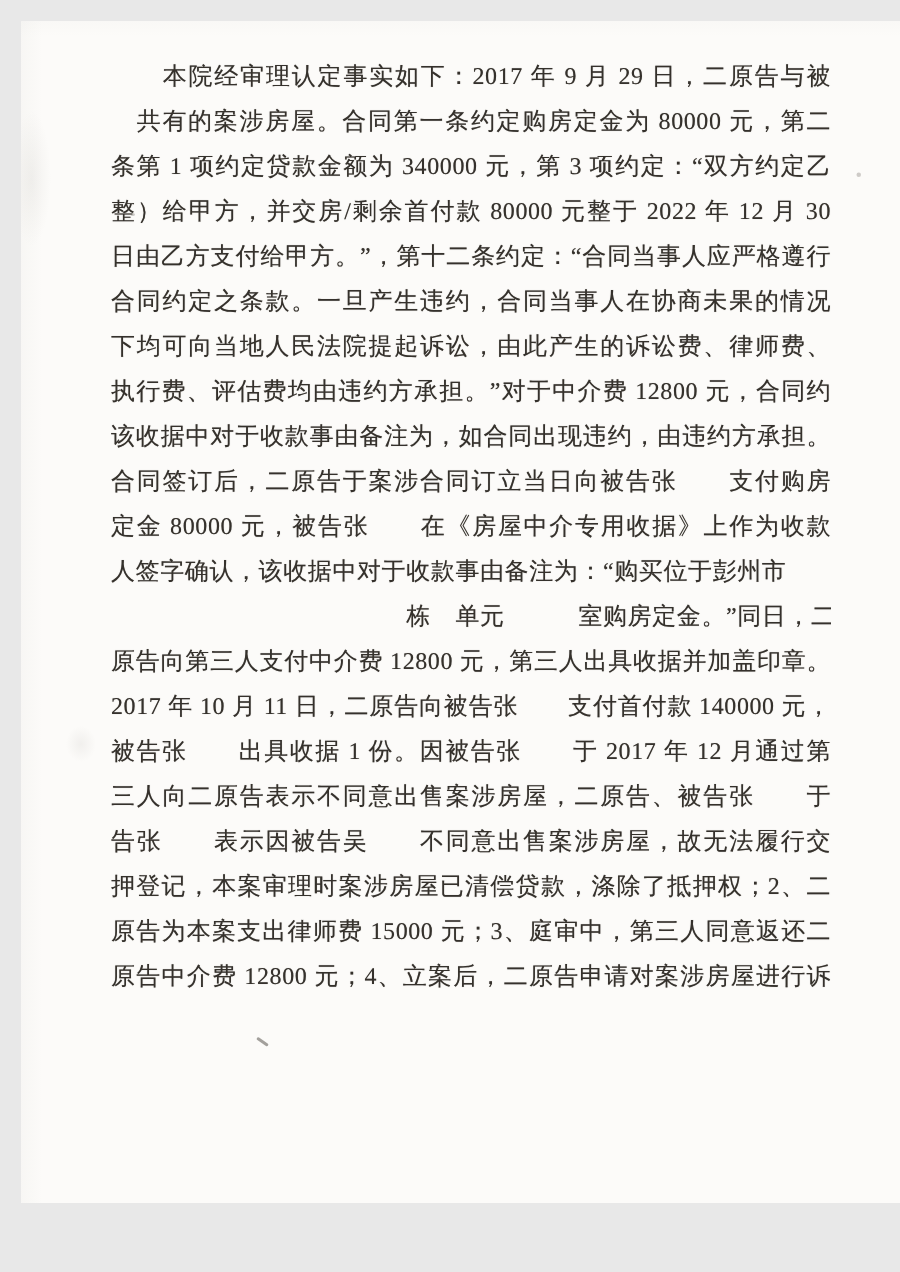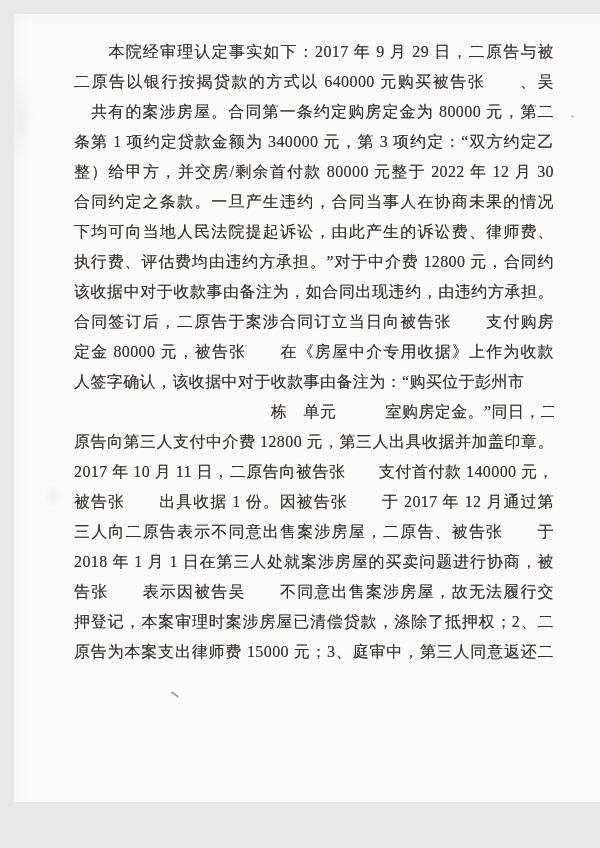--- a/index.html
+++ b/index.html
@@ -58,40 +58,40 @@
     background: radial-gradient(closest-side, rgba(160,156,150,0.12), rgba(160,156,150,0));
     border-radius: 50%;
   }
 </style>
 </head>
 <body>
 
 <div class="page">
   <div class="doc-body">
       <div class="line">　　本院经审理认定事实如下：2017 年 9 月 29 日，二原告与被</div>
-      <div class="line">二原告以银行按揭贷款的方式以 640000 元购买被告张　　、吴</div>
       <div class="line">　共有的案涉房屋。合同第一条约定购房定金为 80000 元，第二</div>
       <div class="line">条第 1 项约定贷款金额为 340000 元，第 3 项约定：“双方约定乙</div>
       <div class="line">整）给甲方，并交房/剩余首付款 80000 元整于 2022 年 12 月 30</div>
+      <div class="line">日由乙方支付给甲方。”，第十二条约定：“合同当事人应严格遵行</div>
       <div class="line">合同约定之条款。一旦产生违约，合同当事人在协商未果的情况</div>
       <div class="line">下均可向当地人民法院提起诉讼，由此产生的诉讼费、律师费、</div>
       <div class="line">执行费、评估费均由违约方承担。”对于中介费 12800 元，合同约</div>
       <div class="line">该收据中对于收款事由备注为，如合同出现违约，由违约方承担。</div>
       <div class="line">合同签订后，二原告于案涉合同订立当日向被告张　　支付购房</div>
       <div class="line">定金 80000 元，被告张　　在《房屋中介专用收据》上作为收款</div>
       <div class="line noj">人签字确认，该收据中对于收款事由备注为：“购买位于彭州市</div>
       <div class="line noj">　　　　　　　　　　　　栋　单元　　　室购房定金。”同日，二</div>
       <div class="line">原告向第三人支付中介费 12800 元，第三人出具收据并加盖印章。</div>
       <div class="line">2017 年 10 月 11 日，二原告向被告张　　支付首付款 140000 元，</div>
       <div class="line">被告张　　出具收据 1 份。因被告张　　于 2017 年 12 月通过第</div>
       <div class="line">三人向二原告表示不同意出售案涉房屋，二原告、被告张　　于</div>
-      <div class="line">2018 年 1 月 1 日在第三人处就案涉房屋的买卖问题进行协商，被</div>
       <div class="line">告张　　表示因被告吴　　不同意出售案涉房屋，故无法履行交</div>
       <div class="line">押登记，本案审理时案涉房屋已清偿贷款，涤除了抵押权；2、二</div>
       <div class="line">原告为本案支出律师费 15000 元；3、庭审中，第三人同意返还二</div>
+      <div class="line">原告中介费 12800 元；4、立案后，二原告申请对案涉房屋进行诉</div>
     </div>
 
   <div class="artifact" style="left:557px; top:101px; width:3px; height:3px;"></div>
   <div class="artifact" style="left:73px; top:128px; width:3px; height:2px;"></div>
   <div class="artifact slash" style="left:160px; top:676px; width:2px; height:9px;"></div>
   <div class="artifact" style="left:95px; top:480px; width:3px; height:2px; opacity:.5;"></div>
   <div class="smudge" style="left:-6px; top:60px; width:26px; height:90px;"></div>
   <div class="smudge" style="left:30px; top:470px; width:20px; height:24px;"></div>
 </div>
 

